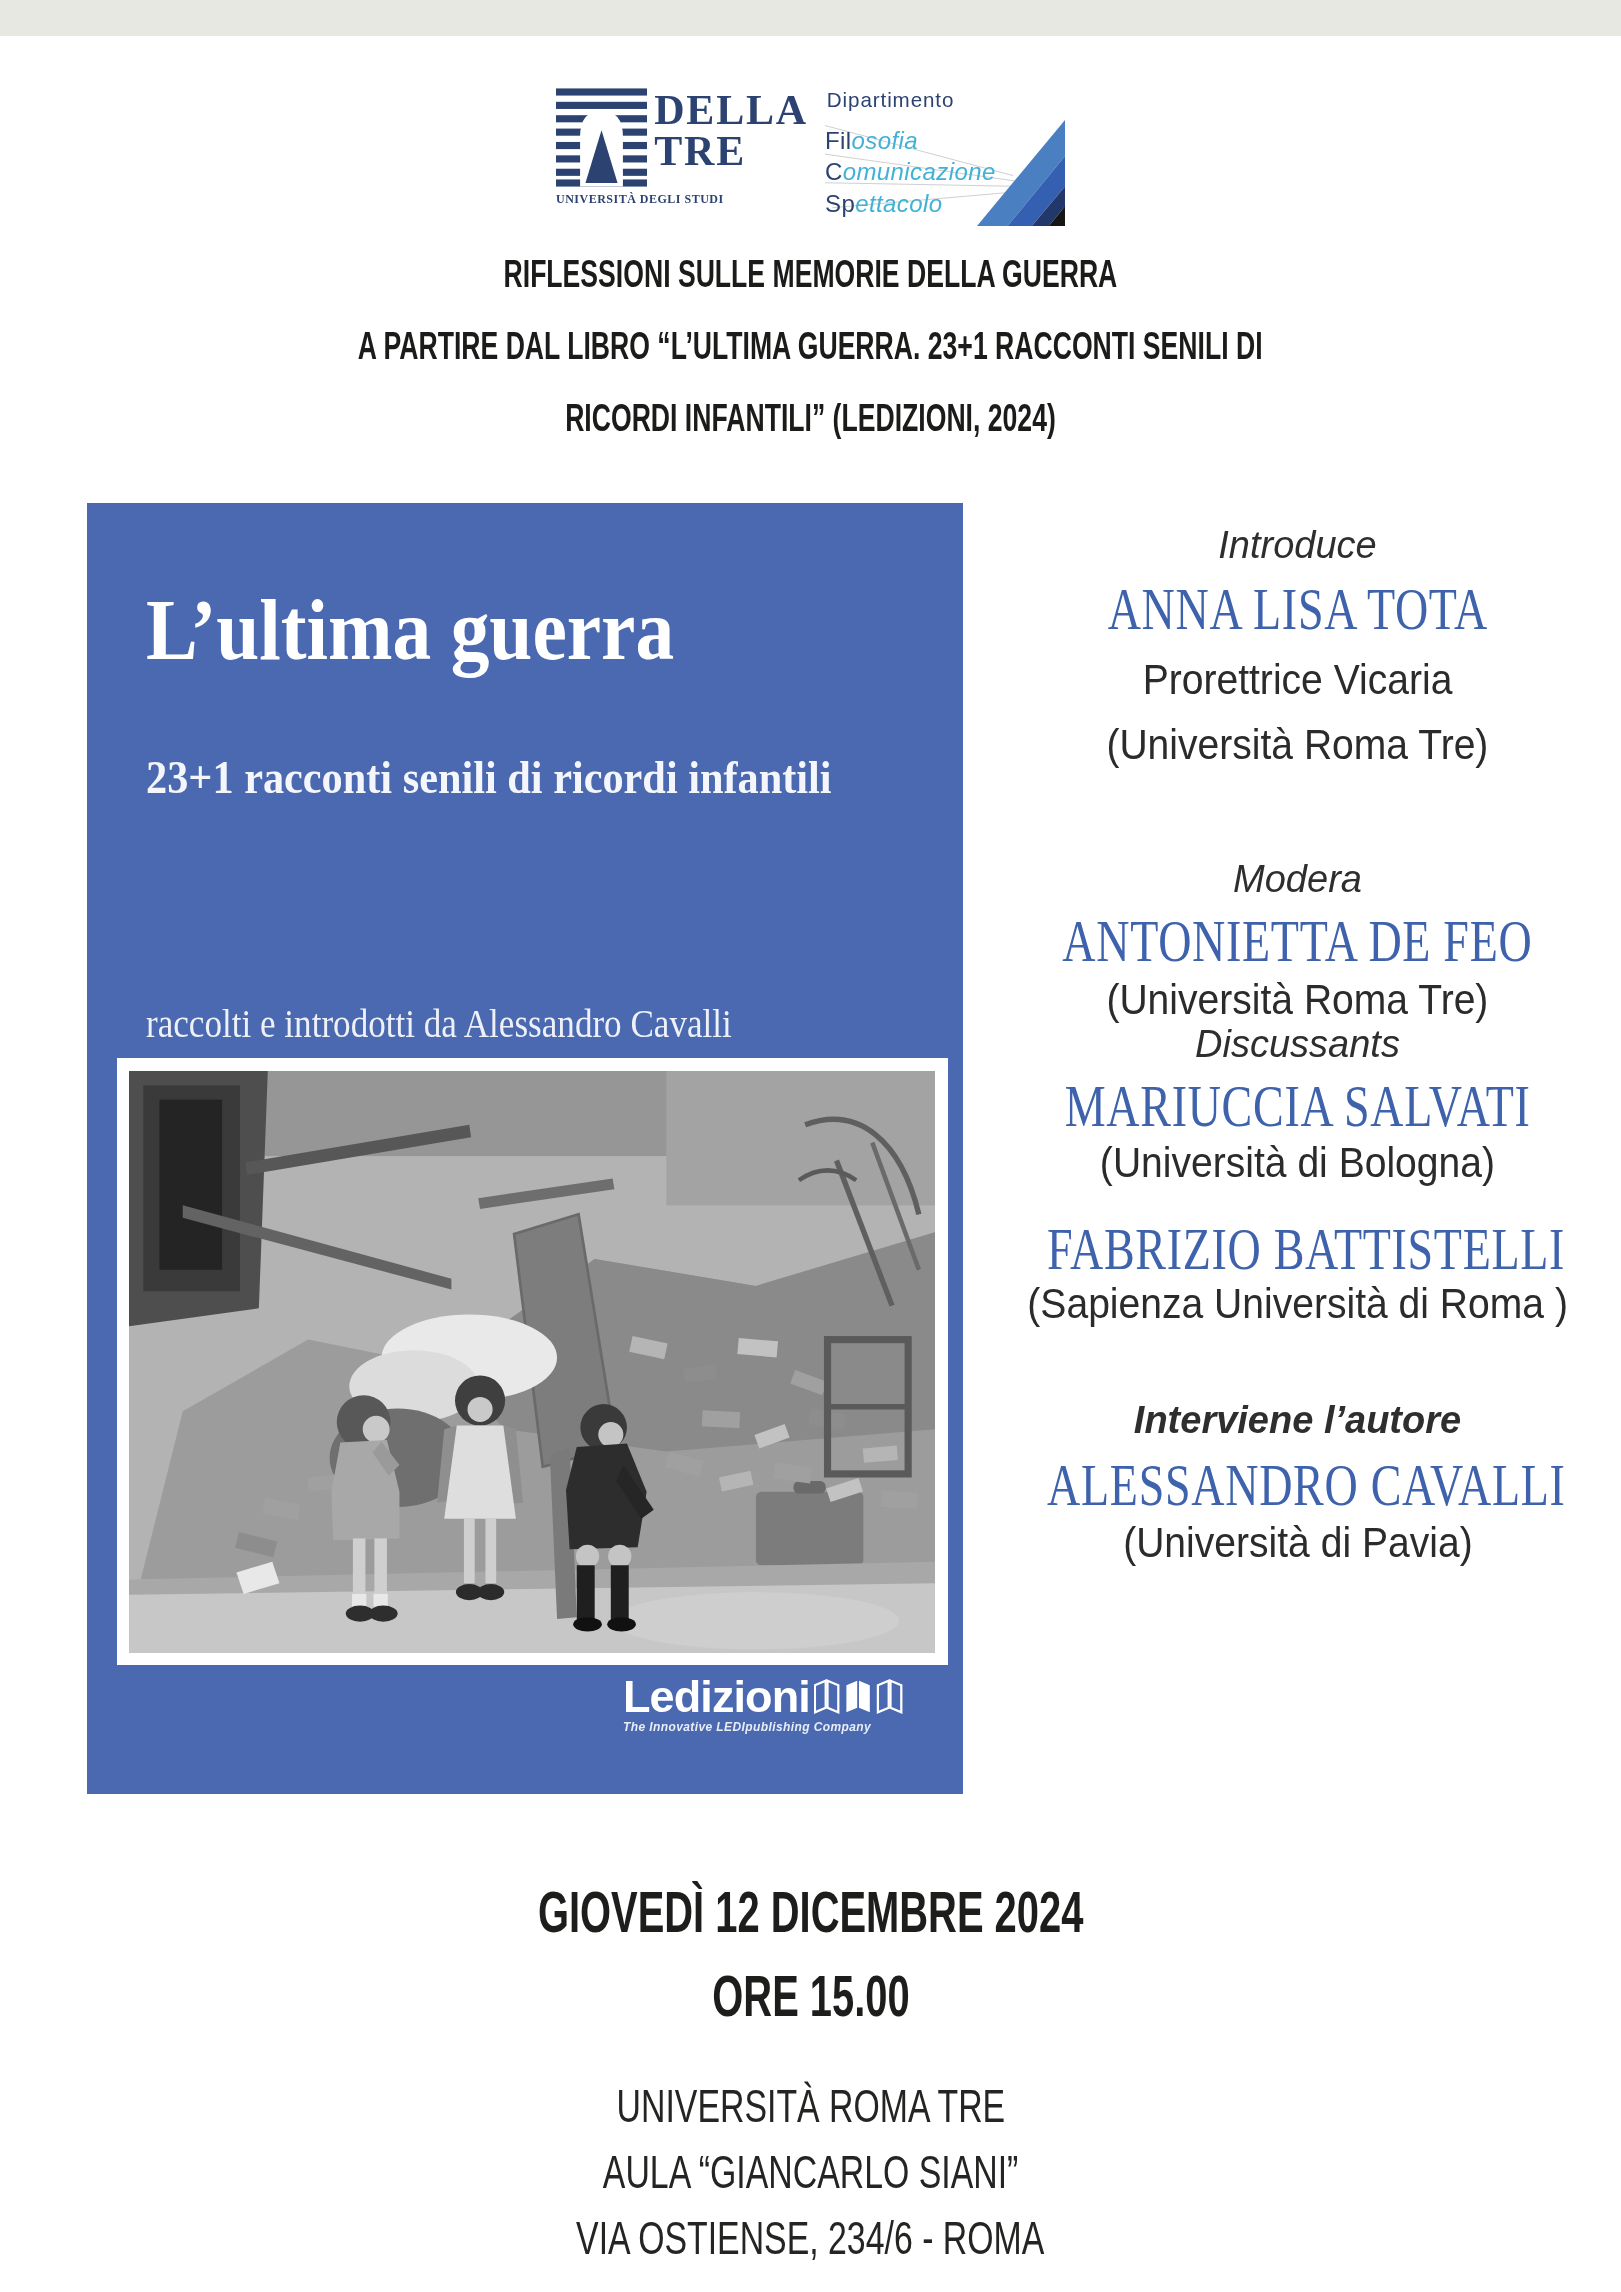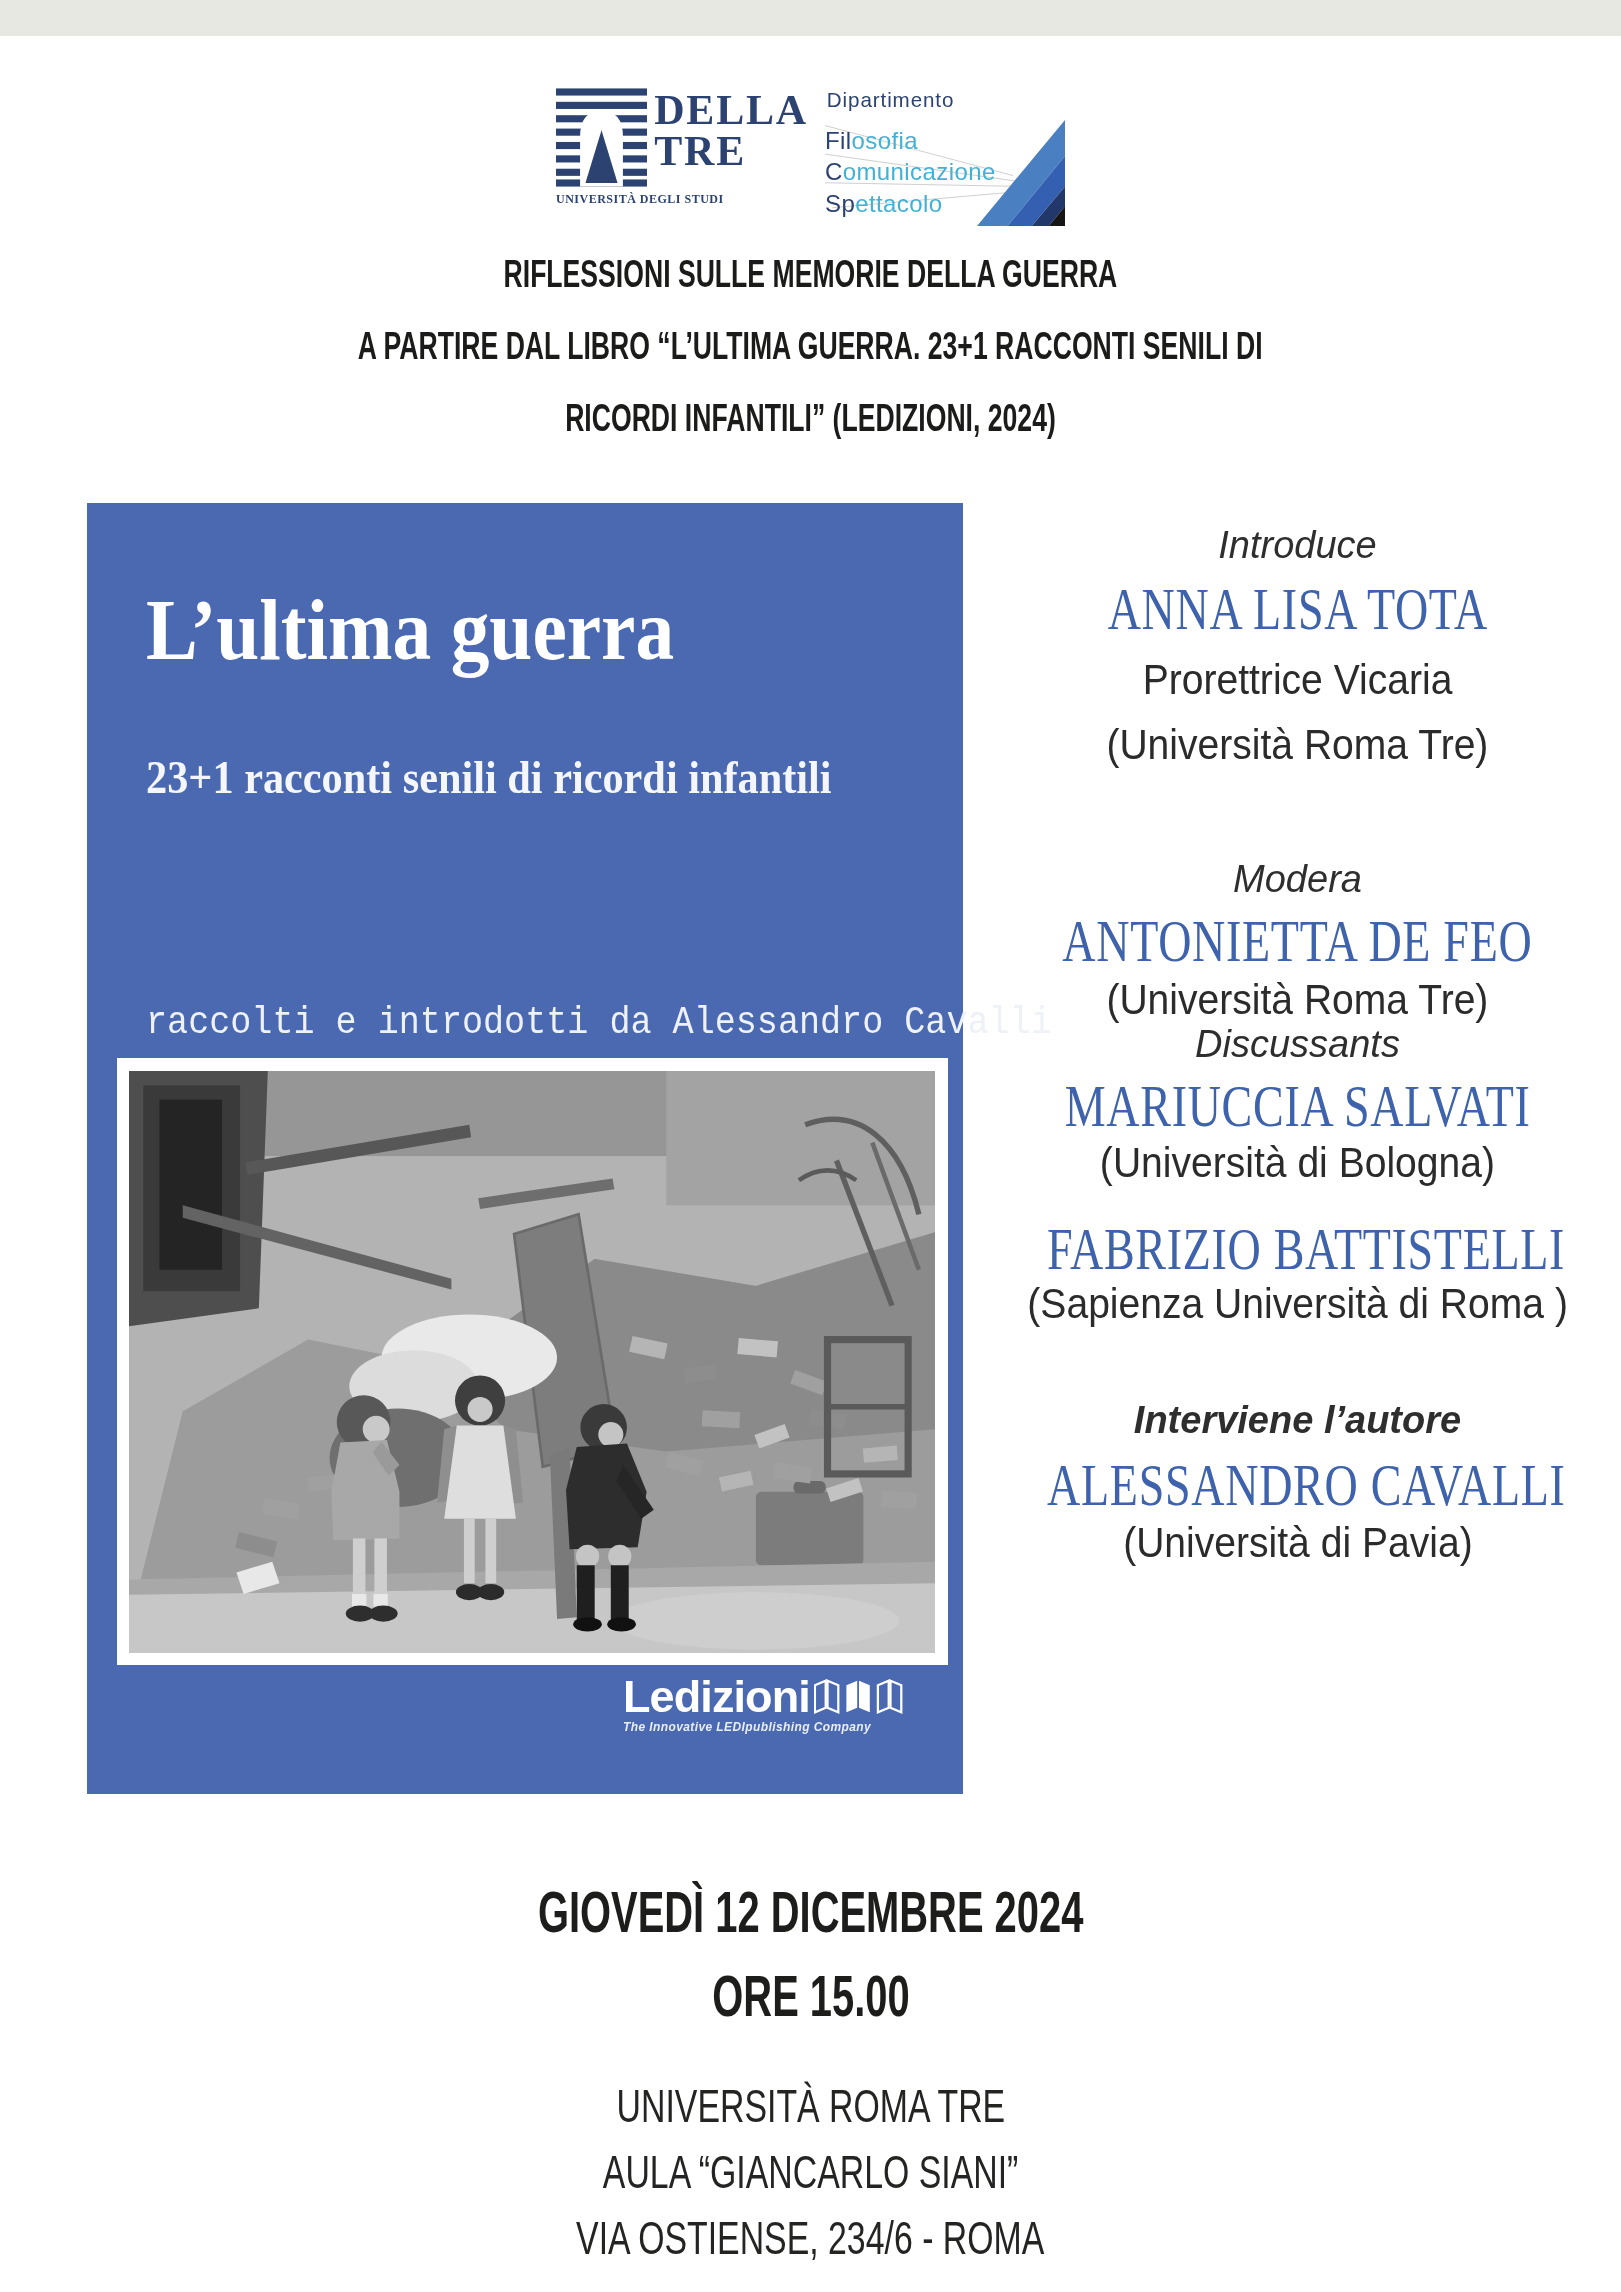--- a/index.html
+++ b/index.html
@@ -12,33 +12,33 @@
   .rt-logo{display:flex;flex-direction:column;color:var(--navy,#2c4371);width:217px;}
   .rt-top{display:flex;gap:7.2px;align-items:flex-start;}
   .rt-mark{width:91px;height:99px;flex:0 0 auto;}
   .rt-word{font-family:"Liberation Serif",serif;font-weight:700;font-size:42px;line-height:0.98;letter-spacing:1.8px;margin-top:1.8px;}
   .rt-sub{font-family:"Liberation Serif",serif;font-weight:700;font-size:12px;letter-spacing:0.5px;margin-top:4.5px;white-space:nowrap;}
   .dept-logo{position:relative;width:240px;height:143px;}
   .dept-fan{position:absolute;left:0;top:0;width:100%;height:100%;}
   .dept-title{position:relative;color:var(--navy,#2c4371);font-size:20.6px;letter-spacing:0.9px;margin:0 0 12.5px 1.8px;}
   .dept-line{position:relative;font-size:24px;line-height:1.32;letter-spacing:0.4px;}
   .dept-line .navy{color:var(--navy,#2c4371);}
-  .dept-line .cyan{color:var(--cyan,#41b1d6);}
+  .dept-line .cyan{color:var(--cyan,#41b1d6);font-style:italic;}
   .dept-sail{position:absolute;right:0;bottom:5.4px;width:88px;height:106px;}
 
   
   .title-block{position:absolute;top:238px;left:0;width:100%;text-align:center;color:#1b1b19;}
   .title-line{height:72px;line-height:72px;font-weight:700;font-size:38px;white-space:nowrap;}
   .cx{display:inline-block;transform:scaleX(0.70);transform-origin:center;white-space:nowrap;}
 
   
   .cover{position:absolute;left:87px;top:503px;width:876px;height:1291px;background:var(--cover_blue,#4a69b0);}
   .cover-title{position:absolute;left:59px;top:77px;margin:0;font-family:"Liberation Serif",serif;font-weight:700;color:#fff;font-size:86px;white-space:nowrap;}
   .cover-subtitle{position:absolute;left:59px;top:247px;font-family:"Liberation Serif",serif;font-weight:700;color:#f4f6fc;font-size:47px;white-space:nowrap;}
-  .cover-byline{position:absolute;left:59px;top:498px;font-family:Liberation Mono, monospace;font-weight:400;color:#eef1f8;font-size:39px;white-space:nowrap;}
+  .cover-byline{position:absolute;left:59px;top:498px;font-family:Liberation Serif, serif;font-weight:400;color:#eef1f8;font-size:39px;white-space:nowrap;}
   .cxL{display:inline-block;transform:scaleX(0.90);transform-origin:left center;white-space:nowrap;}
   .photo-frame{position:absolute;left:29.6px;top:555px;width:831px;height:607px;margin:0;background:#fff;box-sizing:border-box;padding:12.5px;}
   .photo{width:806px;height:582px;display:block;background:#b9b9b9;}
   .publisher{position:absolute;left:536px;top:1171px;color:#fff;}
   .pub-row{display:flex;align-items:center;gap:4.5px;}
   .pub-name{font-weight:700;font-size:45px;letter-spacing:-0.9px;line-height:1;}
   .pub-books{width:90px;height:38px;}
   .pub-tagline{font-size:12px;font-weight:700;font-style:italic;letter-spacing:0.4px;color:#e8edf6;margin-top:0.9px;white-space:nowrap;}
 
   

